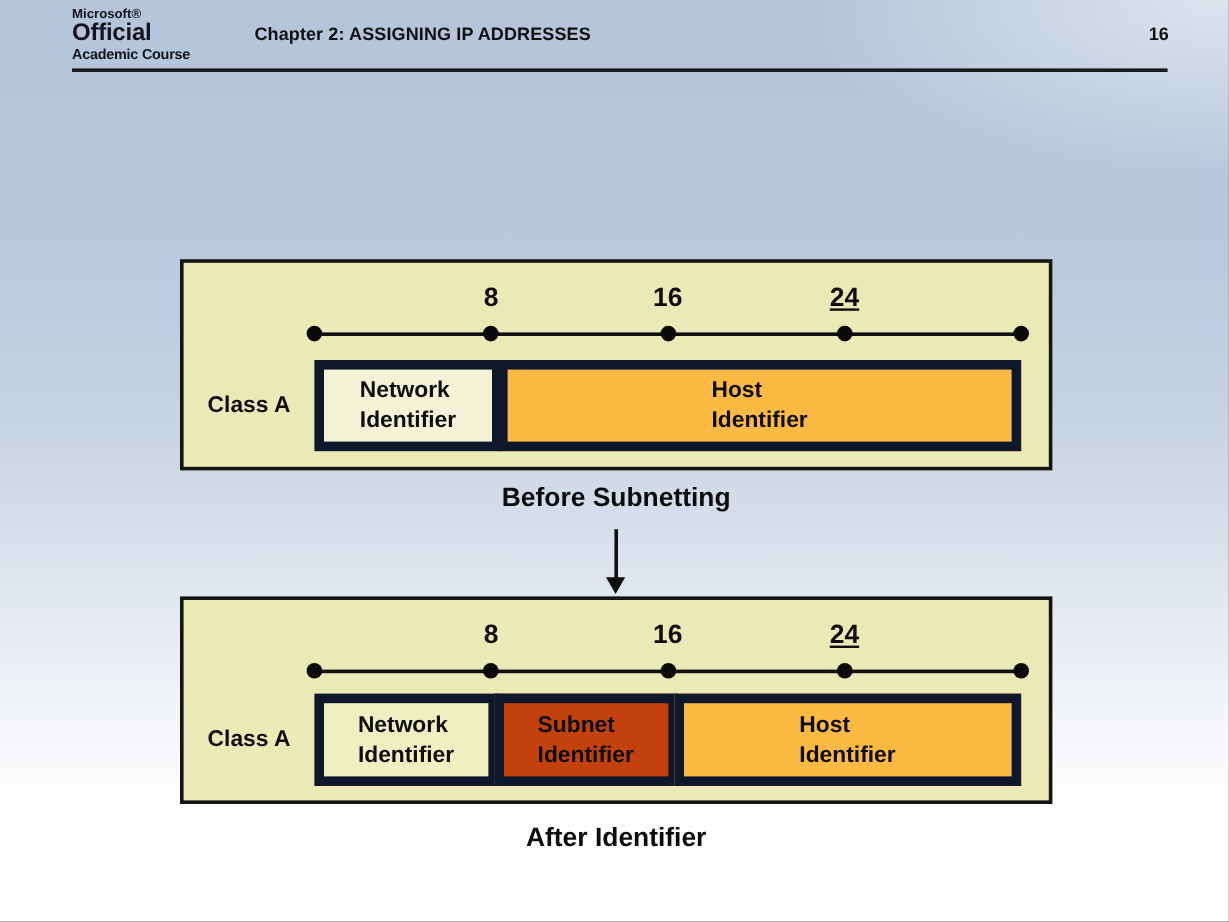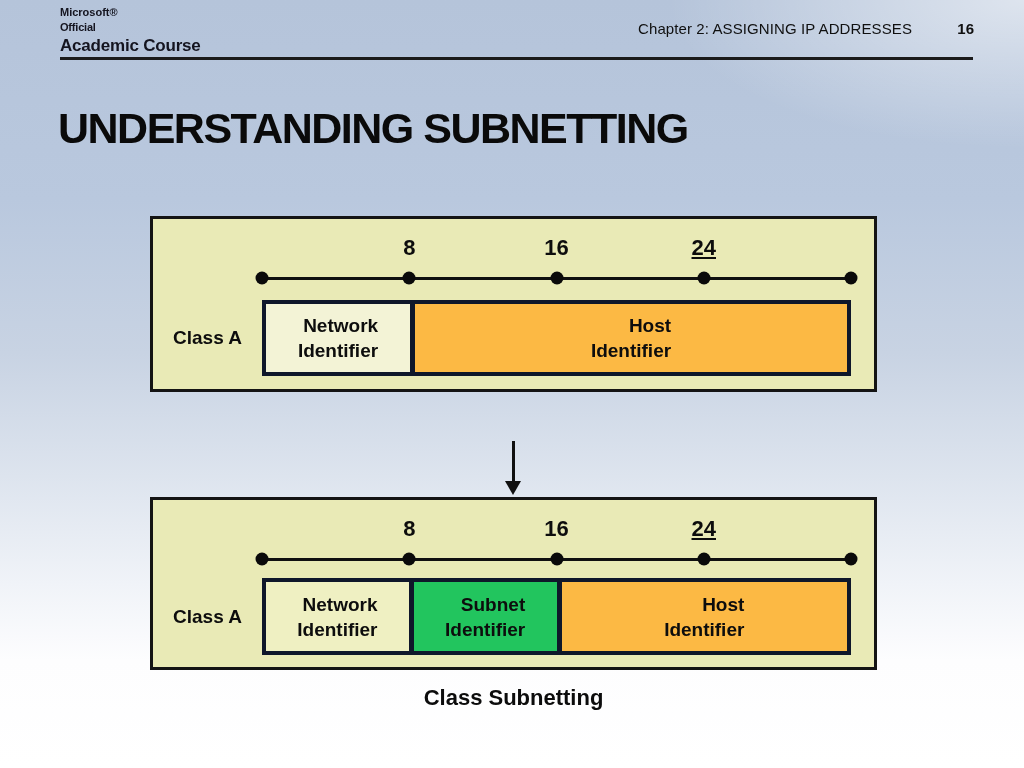--- a/index.html
+++ b/index.html
@@ -10,25 +10,25 @@
       #b5c4da 0%, #b9c8de 26%, #c8d3e3 46%, #dde4ee 62%, #f0f3f8 76%, #fdfdfe 86%, #ffffff 100%);
   }
   .sheen {
     position:absolute; top:0; right:0; width:360px; height:150px; pointer-events:none;
     background:radial-gradient(ellipse at 100% 0%, rgba(255,255,255,0.55) 0%, rgba(255,255,255,0) 70%);
   }
 
   
   .logo { position:absolute; left:60px; top:6px; font-weight:bold; color:#14141f; }
   .logo .l1 { font-size:11px; line-height:13px; }
-  .logo .l2 { font-size:11px; line-height:17px; letter-spacing:-0.2px; }
-  .logo .l3 { font-size:17px; line-height:19px; letter-spacing:-0.2px; }
+  .logo .l2 { font-size:20px; line-height:17px; letter-spacing:-0.2px; }
+  .logo .l3 { font-size:12px; line-height:19px; letter-spacing:-0.2px; }
   .chapter {
-    position:absolute; left:212px; right:112px; top:20px; text-align:right;
-    font-size:15px; font-weight:normal; color:#101010; letter-spacing:0.1px;
+    position:absolute; left:212px; right:112px; top:20px; text-align:left;
+    font-size:15px; font-weight:bold; color:#101010; letter-spacing:0.1px;
   }
   .pageno { position:absolute; right:50px; top:20px; font-size:15px; font-weight:bold; color:#101010; }
   .header-rule { position:absolute; left:60px; top:57px; width:913px; height:3px; background:#1b1b1b; }
 
   
   .title {
     position:absolute; left:58px; top:104px; margin:0;
     font-size:43px; font-weight:bold; letter-spacing:-1.5px; color:#0a0a0a;
   }
 
@@ -55,22 +55,22 @@
 
   .body-row { position:absolute; left:0; width:100%; display:flex; }
   #before-box .body-row { top:81px; height:76px; }
   #after-box  .body-row { top:78px; height:77px; }
   .class-label {
     flex:0 0 109px; display:flex; align-items:center; justify-content:center;
     font-size:19px; font-weight:bold;text-align:right;
   }
   .segments { display:flex; flex:0 0 589px; width:589px; }
   .segment {
-    display:flex; align-items:center; justify-content:center; text-align:right;
-    border:4px solid #0f172a; box-sizing:border-box; flex-basis:0; margin-left:-3px;
+    display:flex; align-items:center; justify-content:center; text-align:left;
+    border:8px solid #0f172a; box-sizing:border-box; flex-basis:0; margin-left:-3px;
   }
   .segment:first-child { margin-left:0; }
   .seg-label { white-space:pre-line; font-size:19px; font-weight:bold; line-height:25px; }
 
   .caption {
     position:absolute; left:150px; width:727px; text-align:center;
     font-size:22px; font-weight:bold; color:#0c0c0c;
   }
   #before-caption { top:402px; }
   #after-caption  { top:685px; }
@@ -93,21 +93,20 @@
     <div class="logo">
       <div class="l1">Microsoft®</div>
       <div class="l2">Official</div>
       <div class="l3">Academic Course</div>
     </div>
     <div class="chapter">Chapter 2: ASSIGNING IP ADDRESSES</div>
     <div class="pageno">16</div>
     <div class="header-rule"></div>
   </header>
 
-  <h1 class="title">UNDERSTANDING SUBNETTING</h1>
 
   <section class="diagram-box" id="before-box" style="background-color: rgb(233, 234, 182);">
     <div class="ruler">
       <span class="tick t25">8</span>
       <span class="tick t50">16</span>
       <span class="tick t75">24</span>
       <div class="ruler-line"></div>
       <span class="dot d0"></span>
       <span class="dot d25"></span>
       <span class="dot d50"></span>
@@ -121,20 +120,21 @@
           <span class="seg-label">Network
 Identifier</span>
         </div>
         <div class="segment" style="background-color: rgb(252, 185, 68); flex-grow: 24;">
           <span class="seg-label">Host
 Identifier</span>
         </div>
       </div>
     </div>
   </section>
+  <div class="caption" id="before-caption">Before Subnetting</div>
 
   <div class="arrow-shaft"></div>
   <div class="arrow-head"></div>
 
   <section class="diagram-box" id="after-box" style="background-color: rgb(233, 234, 182);">
     <div class="ruler">
       <span class="tick t25">8</span>
       <span class="tick t50">16</span>
       <span class="tick t75">24</span>
       <div class="ruler-line"></div>
@@ -144,25 +144,25 @@
       <span class="dot d75"></span>
       <span class="dot d100"></span>
     </div>
     <div class="body-row">
       <div class="class-label">Class A</div>
       <div class="segments">
         <div class="segment" style="background-color: rgb(239, 240, 194); flex-grow: 8;">
           <span class="seg-label">Network
 Identifier</span>
         </div>
-        <div class="segment" style="background-color: #22c55e; flex-grow: 8;">
+        <div class="segment" style="background-color: #c2410c; flex-grow: 8;">
           <span class="seg-label">Subnet
 Identifier</span>
         </div>
         <div class="segment" style="background-color: rgb(252, 185, 68); flex-grow: 16;">
           <span class="seg-label">Host
 Identifier</span>
         </div>
       </div>
     </div>
   </section>
-  <div class="caption" id="after-caption">Class Subnetting</div>
+  <div class="caption" id="after-caption">After Identifier</div>
 </div>
 
 </body></html>

